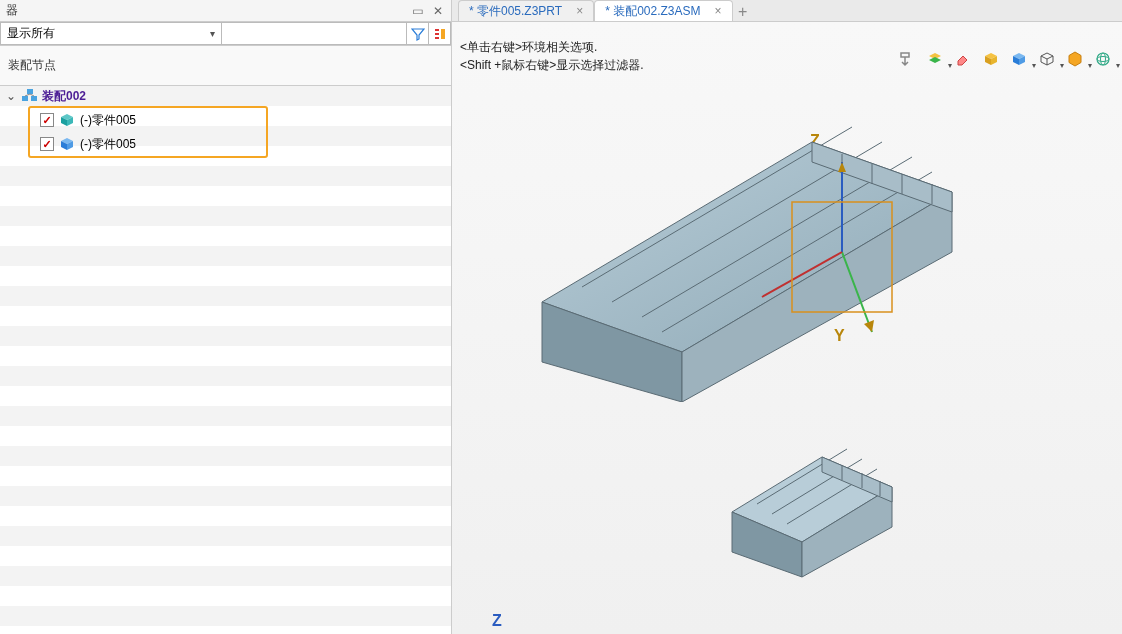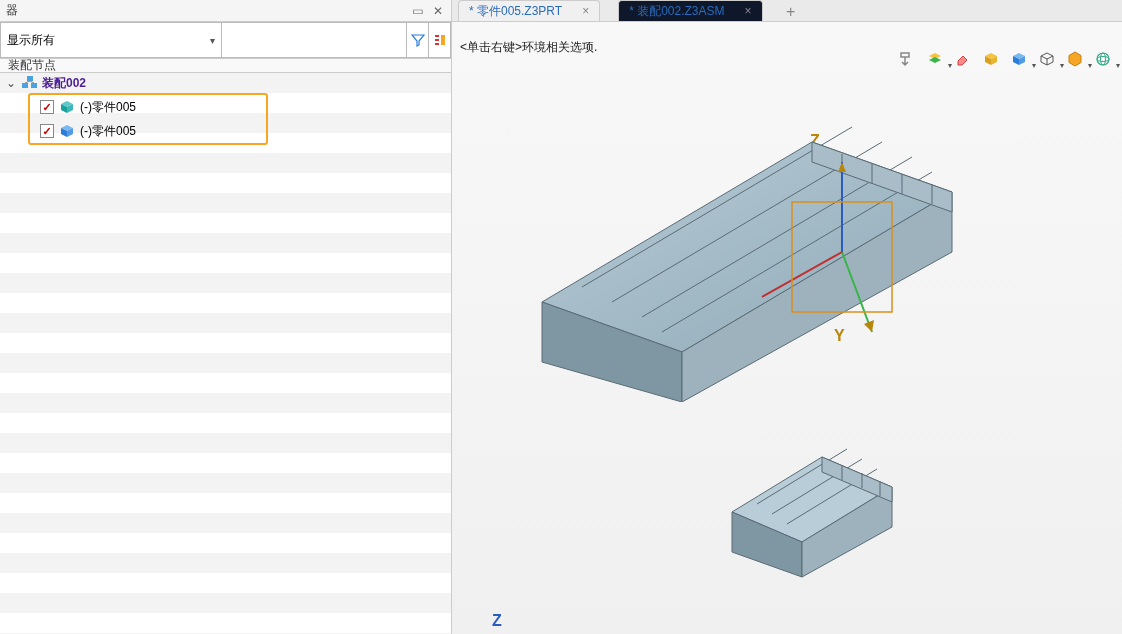--- a/index.html
+++ b/index.html
@@ -2,42 +2,42 @@
 <html><head>
 <meta charset="utf-8">
 <style>
   * { box-sizing: border-box; margin: 0; padding: 0; }
   body { font-family: "Microsoft YaHei", sans-serif; font-size: 12px; width: 1122px; height: 634px; display: flex; background: #fff; overflow: hidden; }
   .left-panel { width: 452px; display: flex; flex-direction: column; border-right: 1px solid #ccc; }
   .panel-header { display: flex; align-items: center; justify-content: space-between; height: 22px; border-bottom: 1px solid #ccc; background: #f5f5f5; padding: 0 6px; }
   .panel-title { font-size: 12px; color: #333; }
   .panel-header-icons { display: flex; gap: 6px; }
   .panel-header-icons span { width: 14px; height: 14px; display: inline-flex; align-items: center; justify-content: center; color: #666; cursor: pointer; }
-  .filter-row { display: flex; height: 37px; border-bottom: 1px solid #ccc; }
+  .filter-row { display: flex; height: 24px; border-bottom: 1px solid #ccc; }
   .filter-select { flex: 0 0 222px; border: 1px solid #bbb; display: flex; align-items: center; padding: 0 6px; background: #fff; justify-content: space-between; }
   .filter-select span.arrow { font-size: 10px; color: #555; }
   .filter-input { flex: 1; border: 1px solid #bbb; border-left: none; background: #fff; }
   .filter-icons { display: flex; }
   .filter-icon { width: 22px; border: 1px solid #bbb; border-left: none; display: flex; align-items: center; justify-content: center; cursor: pointer; }
-  .subheader { height: 14px; display: flex; align-items: center; padding: 0 8px; border-bottom: 1px solid #ccc; background: #f9f9f9; color: #333; }
+  .subheader { height: 40px; display: flex; align-items: center; padding: 0 8px; border-bottom: 1px solid #ccc; background: #f9f9f9; color: #333; }
   .tree { flex: 1; overflow: auto; position: relative; }
   .stripes { position: absolute; inset: 0; background: repeating-linear-gradient(to bottom, #f3f3f3 0 20px, #fff 20px 40px); }
   .tree-content { position: relative; }
   .tree-row { height: 20px; display: flex; align-items: center; }
   .root-row { padding-left: 6px; gap: 4px; }
   .root-row .chev { width: 12px; color: #555; font-size: 12px; }
   .root-label { color: #4c1d95; font-weight: bold; }
   .child-box { border: 2px solid #f5a623; border-radius: 3px; margin-left: 28px; width: 240px; }
   .child-row { height: 24px; display: flex; align-items: center; gap: 6px; padding-left: 10px; }
   .checkbox { width: 14px; height: 14px; border: 1px solid #888; background: #fff; display: inline-flex; align-items: center; justify-content: center; color: #c00; font-size: 11px; font-weight: bold; }
   .cube-icon { width: 14px; height: 14px; }
   .right-panel { flex: 1; display: flex; flex-direction: column; position: relative; }
   .tab-bar { height: 22px; display: flex; align-items: flex-end; background: #eaeaea; border-bottom: 1px solid #ccc; padding-left: 6px; }
-  .tab { display: flex; align-items: center; height: 20px; padding: 10px 10px; gap: 20px; border: 1px solid #ccc; border-bottom: none; border-top-left-radius: 4px; border-top-right-radius: 4px; margin-right: 18px; background: #f0f0f0; cursor: pointer; color: #2a6bbd; }
-  .tab.active { background: #0f172a; text-align: center; }
+  .tab { display: flex; align-items: center; height: 20px; padding: 10px 10px; gap: 14px; border: 1px solid #ccc; border-bottom: none; border-top-left-radius: 4px; border-top-right-radius: 4px; margin-right: 0; background: #f0f0f0; cursor: pointer; color: #2a6bbd; }
+  .tab.active { background: #ffffff; text-align: center; }
   .tab .close { color: #888; font-size: 12px; }
   .tab-add { width: 20px; display: flex; align-items: center; justify-content: center; color: #888; cursor: pointer; font-size: 16px; }
   .viewport-info { position: absolute; top: 16px; left: 8px; color: #222; line-height: 18px; }
   .toolbar3d { position: absolute; top: 26px; right: 8px; display: flex; gap: 6px; align-items: center; }
   .tool-btn { width: 22px; height: 22px; display: flex; align-items: center; justify-content: center; cursor: pointer; position: relative; }
   .tool-btn .dd { font-size: 8px; color: #555; position: absolute; right: -6px; bottom: 0; }
   .viewport { flex: 1; background: linear-gradient(#f8f8f8, #f0f0f0); position: relative; overflow: hidden; }
   .axis-label { position: absolute; font-weight: bold; color: #b8860b; font-size: 16px; }
   .model { position: absolute; }
   .model svg { display: block; }
@@ -123,20 +123,21 @@
     </div>
     <div class="tab active">
       <span>* 装配002.Z3ASM</span>
       <span class="close">×</span>
     </div>
     <div class="tab-add">+</div>
   </div>
   <div class="viewport">
     <div class="viewport-info">
       <div>&lt;单击右键&gt;环境相关选项.</div>
+      <div>&lt;Shift +鼠标右键&gt;显示选择过滤器.</div>
     </div>
     <div class="toolbar3d">
       <div class="tool-btn">
           <svg width="16" height="16" viewBox="0 0 16 16">
             <path d="M2 2 L10 2 L10 6 L2 6 Z M6 6 L6 14 M3 11 L6 14 L9 11" fill="none" stroke="#888" stroke-width="1.5"></path>
           </svg>
         </div>
       <div class="tool-btn">
           <svg width="16" height="16" viewBox="0 0 16 16">
             <polygon points="8,2 14,5 8,8 2,5" fill="#f5c242"></polygon>

